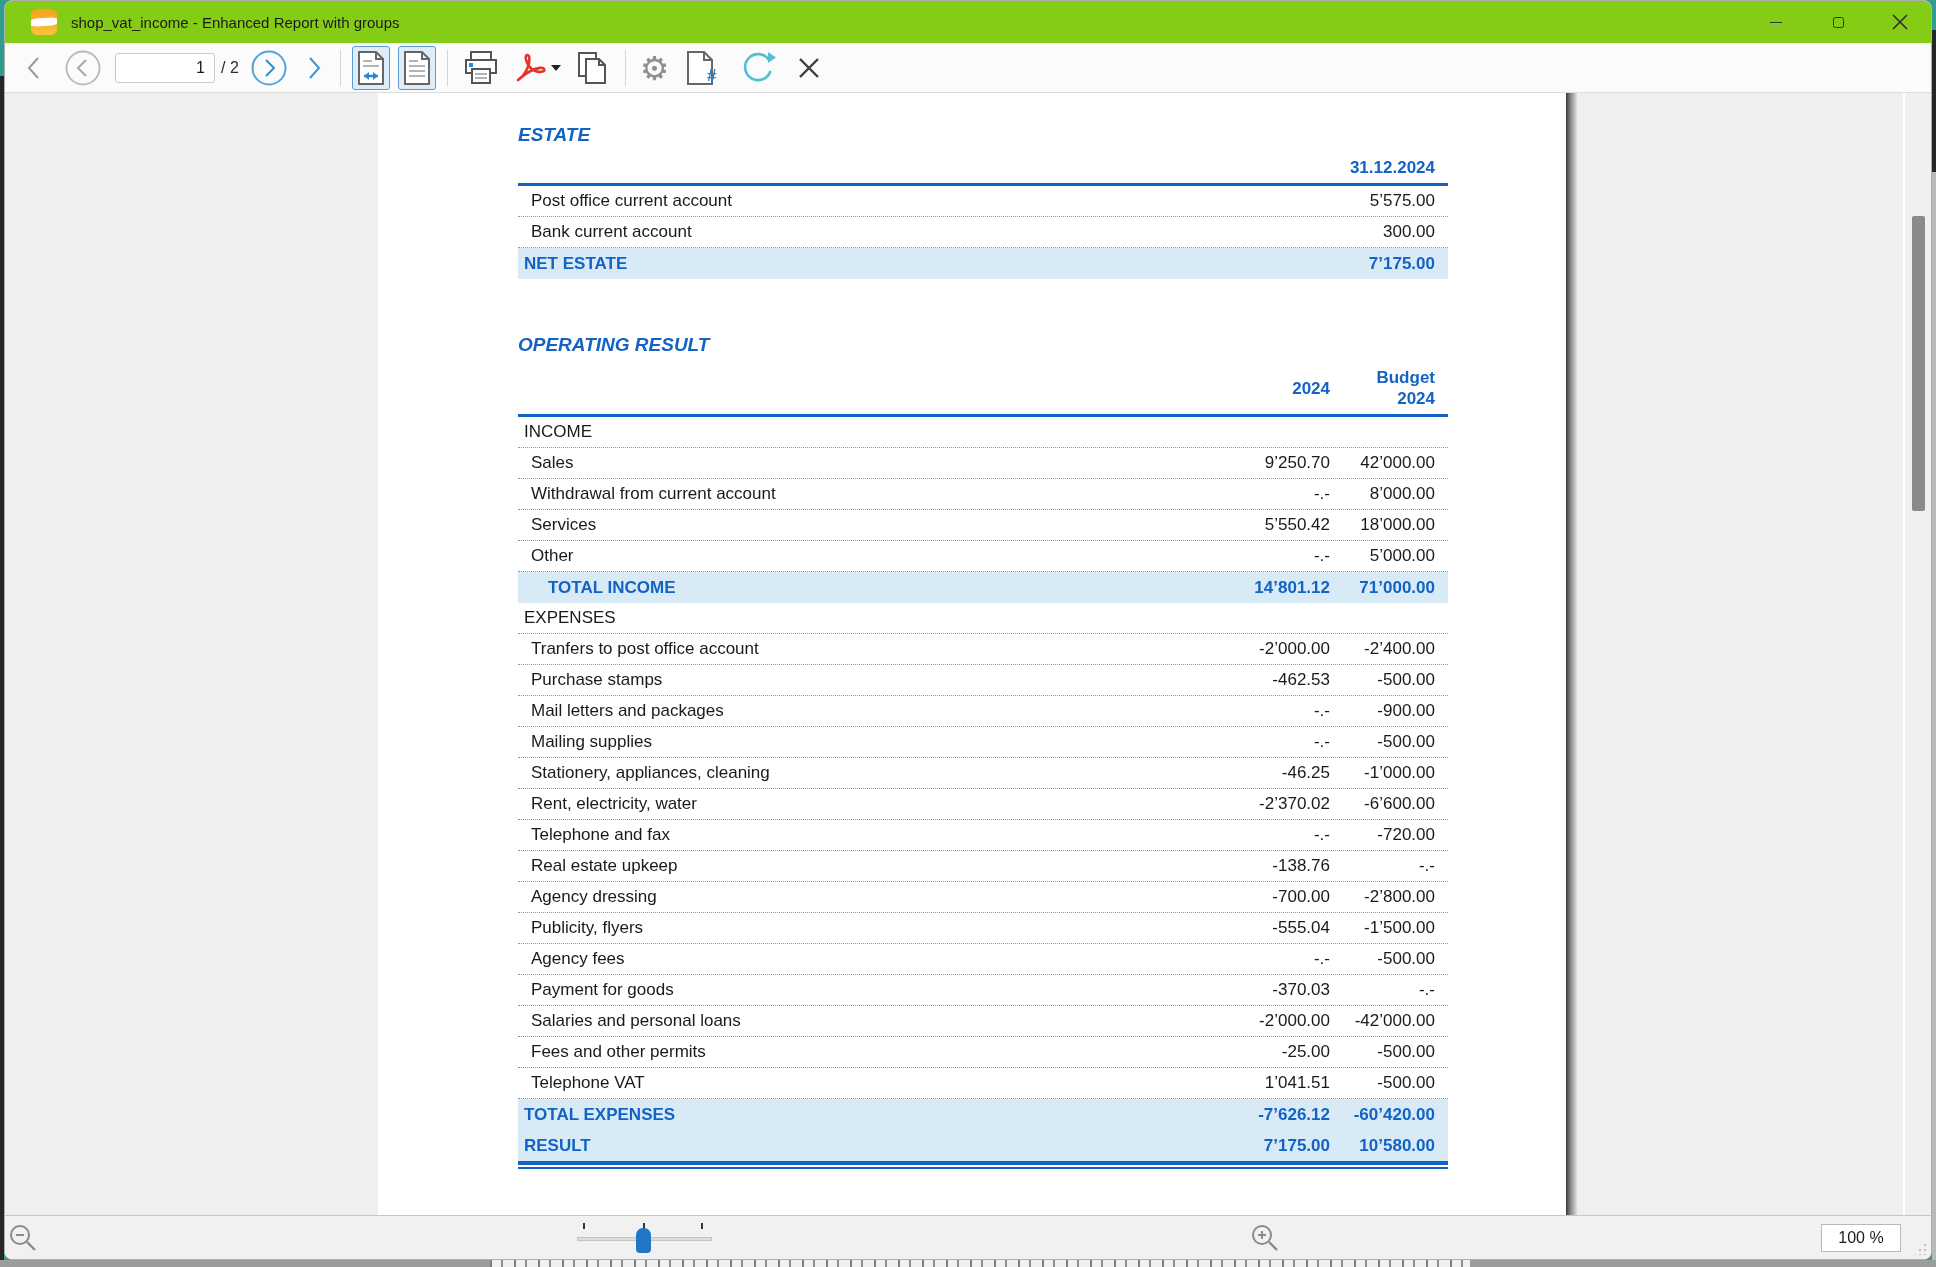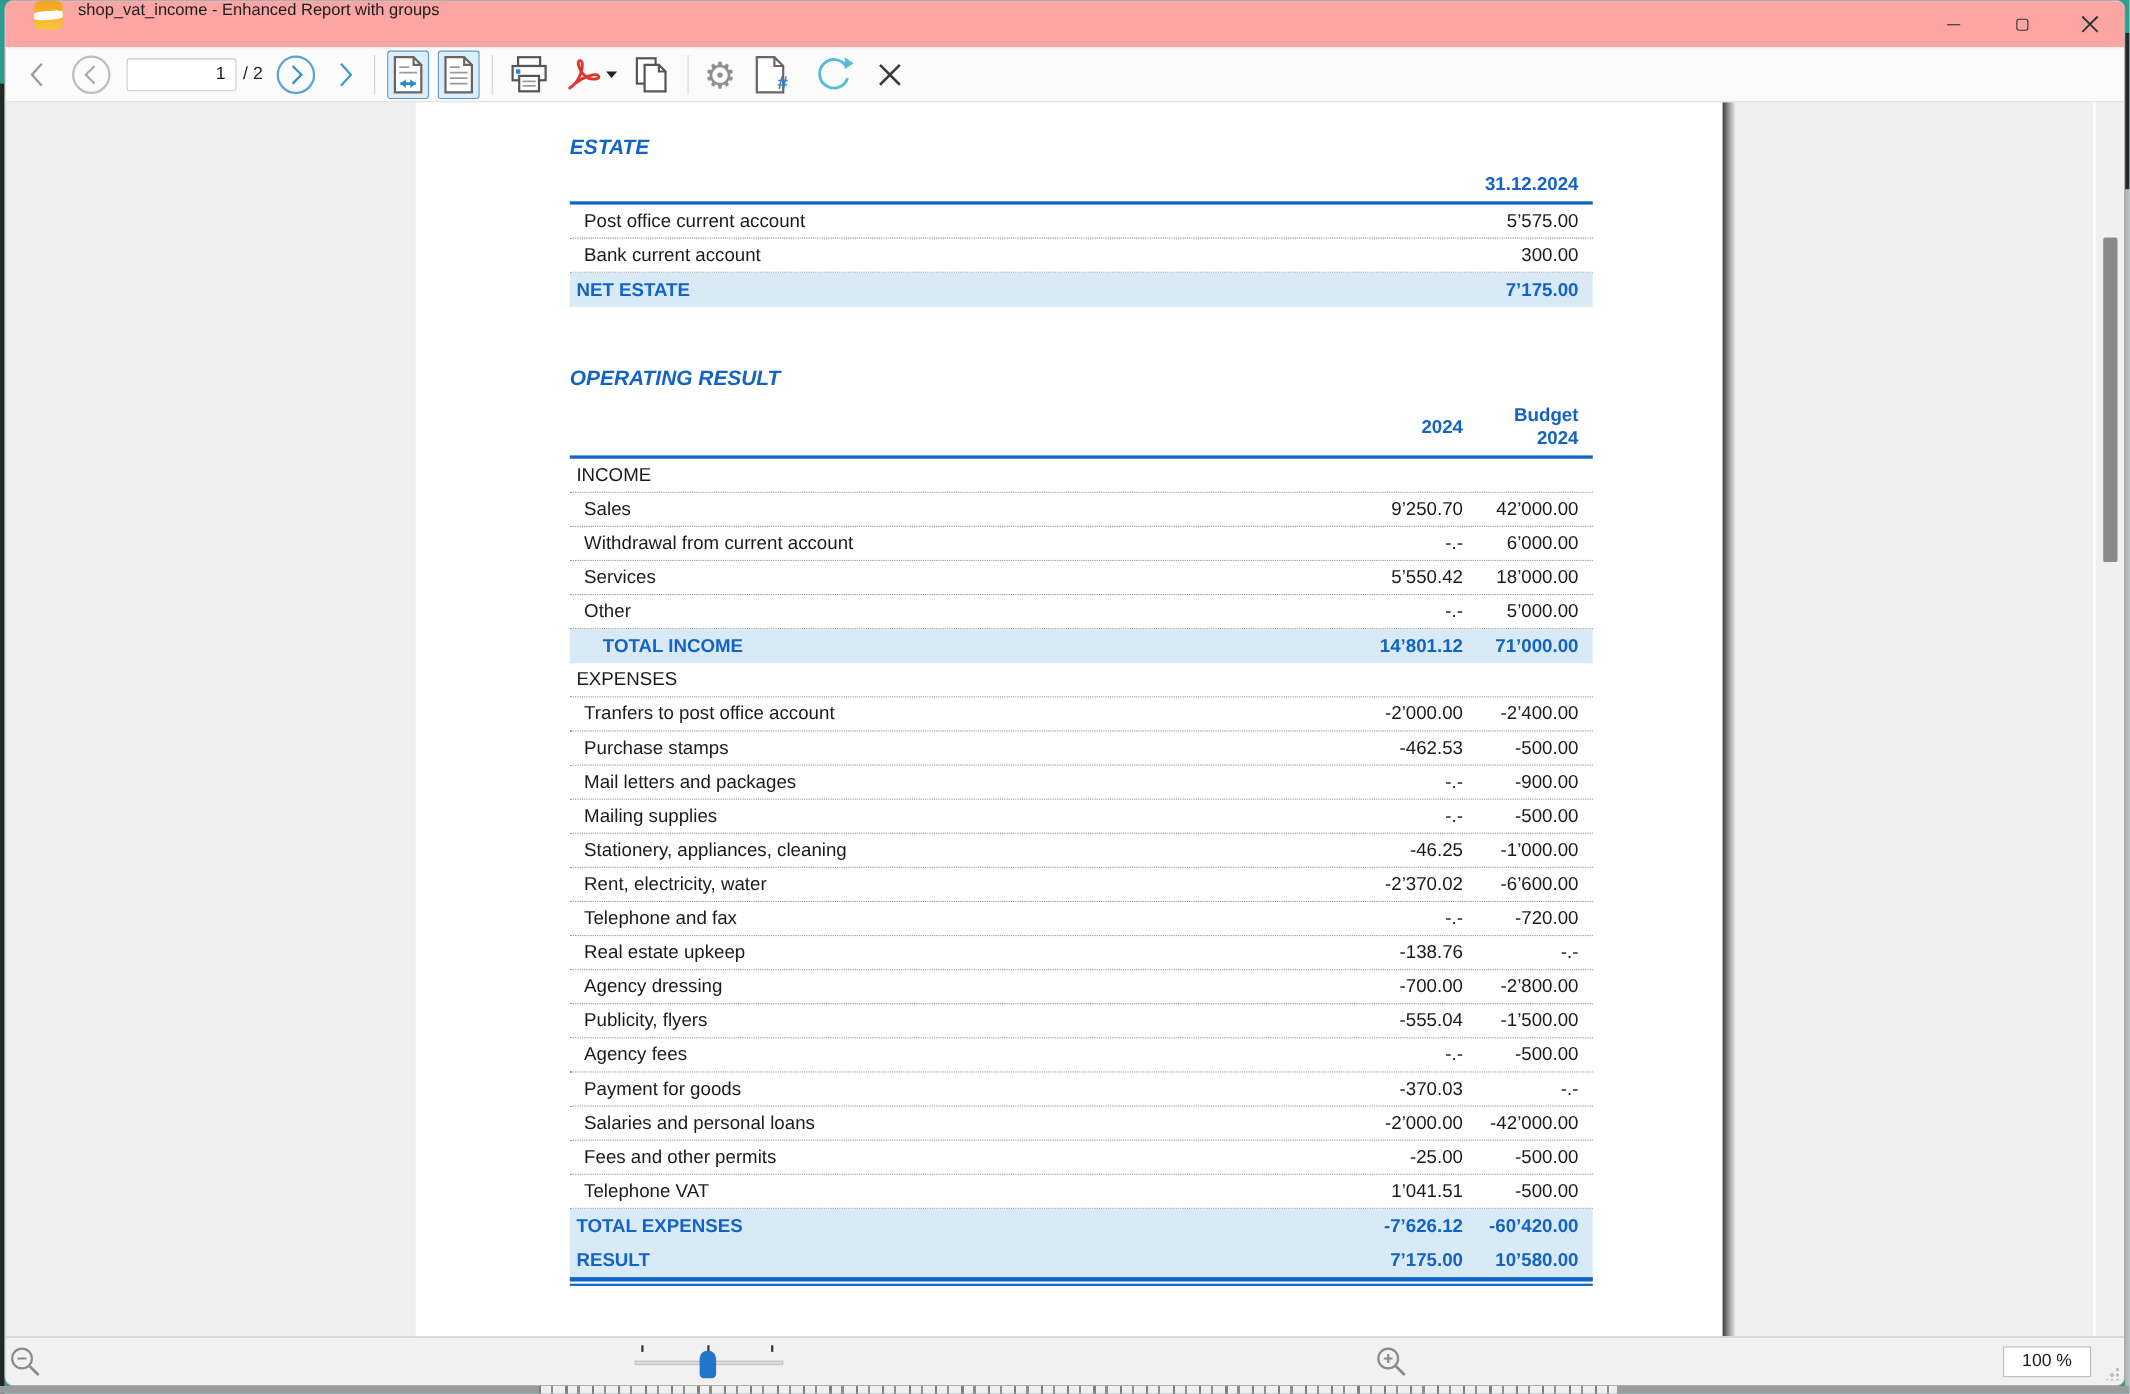--- a/index.html
+++ b/index.html
@@ -15,21 +15,21 @@
   .bottom-strip { position:absolute; left:0; right:0; top:1260px; height:7px; background:#9c9c9c; }
   .bottom-strip .app-sliver { position:absolute; left:490px; width:980px; height:7px; background:
       repeating-linear-gradient(90deg,#7e7e7e 0 2px,#f0f0f0 2px 5px,#f0f0f0 5px 11px,#8d8d8d 11px 13px,#f0f0f0 13px 24px); }
 
   
   .window { position:absolute; left:4px; top:0; width:1928px; height:1260px;
             background:#fafafa; border-radius:8px; overflow:hidden;
             border:1px solid #aeaeae; display:flex; flex-direction:column; }
 
   
-  .titlebar { height:42px; background:#fca5a5; display:flex; flex:0 0 auto; }
+  .titlebar { height:42px; background:#84cc16; display:flex; align-items:center; flex:0 0 auto; }
   .app-icon { width:26px; height:26px; margin-left:26px; border-radius:6px;
               background:linear-gradient(#f6a21c,#f9c33c); position:relative; overflow:hidden; flex:0 0 auto; }
   .app-icon::after { content:""; position:absolute; left:-3px; right:-3px; top:9px; height:8px;
                      background:#ffffff; border-radius:50% / 70%; transform:rotate(-4deg); }
   .title-text { margin-left:14px; font-size:15px; color:#1b1b1b; }
   .win-controls { margin-left:auto; display:flex; height:100%; }
   .win-btn { width:62px; height:100%; display:flex; align-items:center; justify-content:center; background:transparent; border:none; cursor:default; }
   .glyph-min { width:12px; height:0; border-top:1.6px solid #333; }
   .glyph-max { width:11px; height:11px; border:1.6px solid #333; border-radius:2.5px; }
 
@@ -267,21 +267,21 @@
           </div>
 
           <div class="row">
             <div class="lbl">Sales</div>
             <div class="v1">9’250.70</div>
             <div class="v2">42’000.00</div>
           </div>
           <div class="row">
             <div class="lbl">Withdrawal from current account</div>
             <div class="v1">-.-</div>
-            <div class="v2">6’000.00</div>
+            <div class="v2">8’000.00</div>
           </div>
           <div class="row">
             <div class="lbl">Services</div>
             <div class="v1">5’550.42</div>
             <div class="v2">18’000.00</div>
           </div>
           <div class="row">
             <div class="lbl">Other</div>
             <div class="v1">-.-</div>
             <div class="v2">5’000.00</div>

